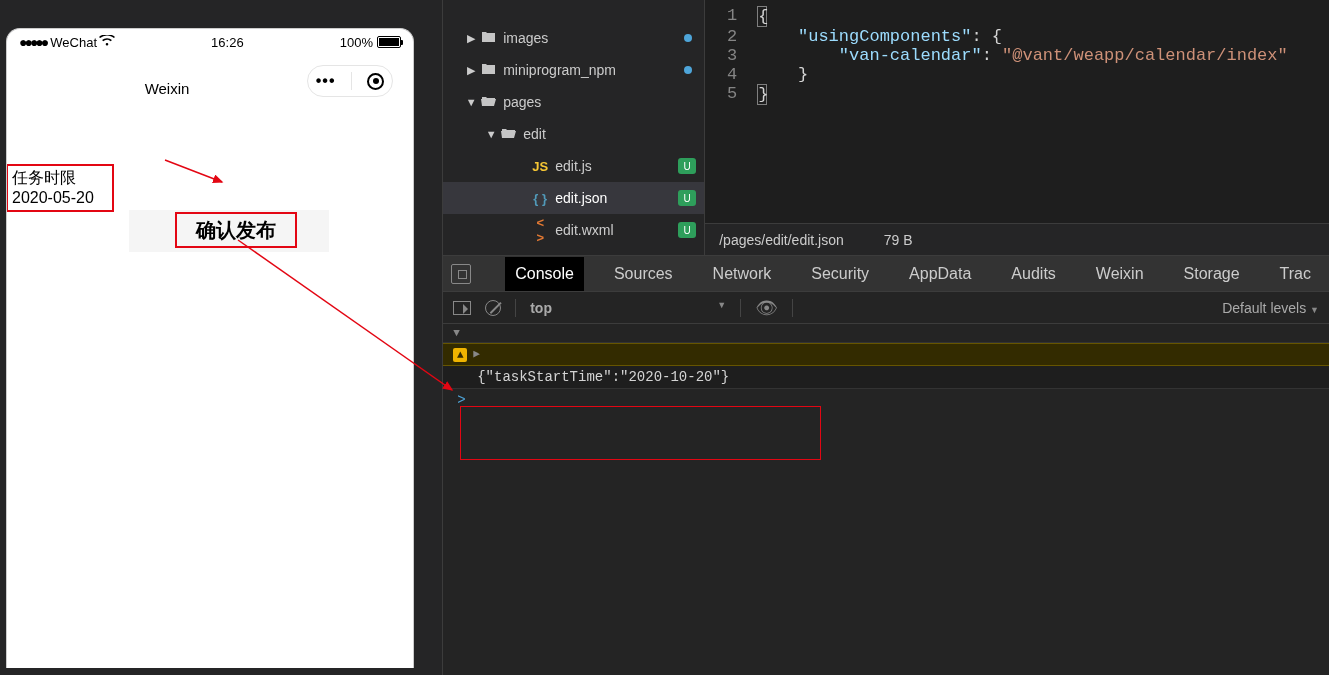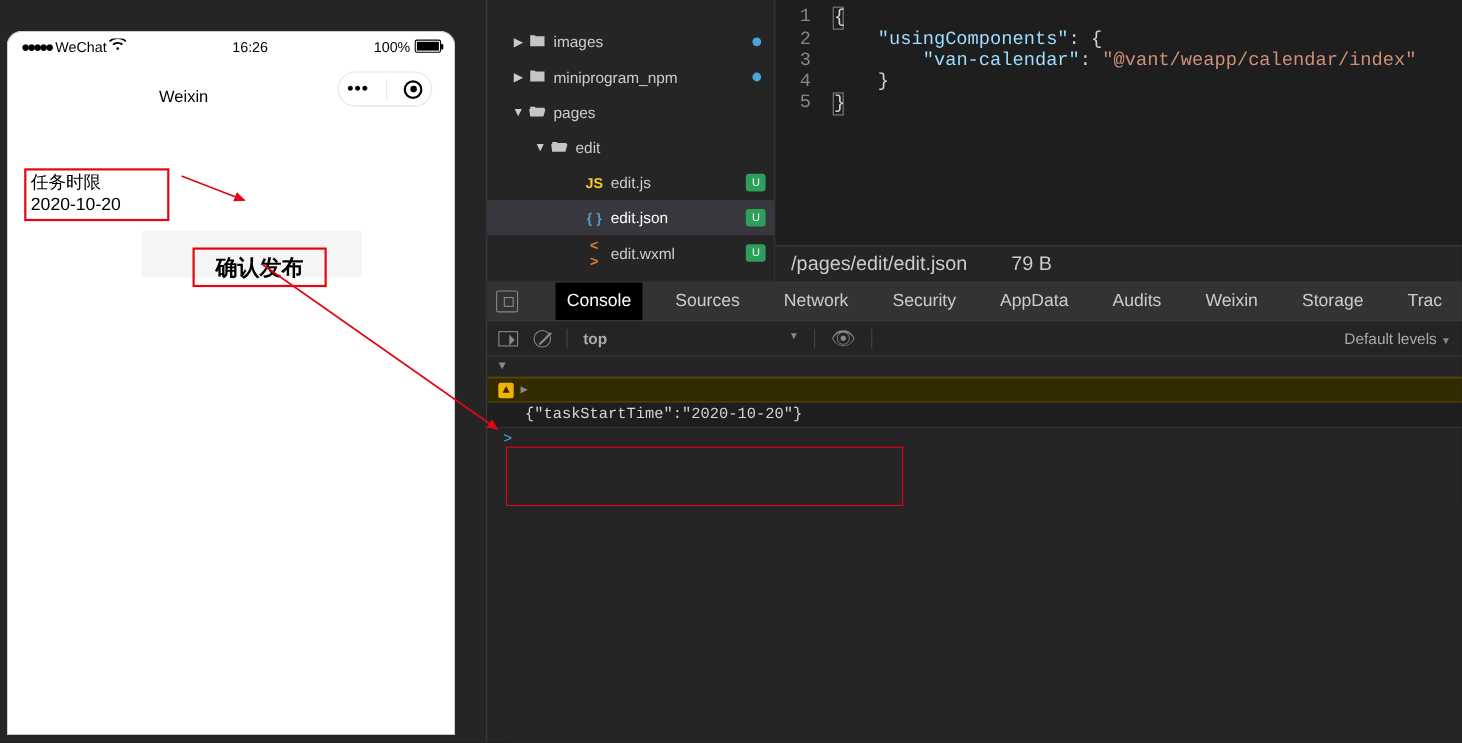--- a/index.html
+++ b/index.html
@@ -55,34 +55,33 @@
   background: rgba(255,255,255,.9);
 }
 .capsule .sep { width:1px; height:18px; background:#e5e5e5; }
 .capsule .menu-dots { font-size: 16px; letter-spacing: 1px; font-weight:bold; }
 .capsule .target {
   width: 17px; height: 17px; border: 2px solid #000; border-radius: 50%;
   display:flex; align-items:center; justify-content:center;
 }
 .capsule .target::after { content:""; width:6px; height:6px; background:#000; border-radius:50%; }
 .task-box {
-  position: absolute; left: -1px; top: 124px;
-  width: 132px; height: 48px;
+  position: absolute; left: -1px; top: 135px;
+  width: 108px; height: 48px;
   border: 2px solid #e30613;
   font-size: 16px; line-height: 20px; padding: 2px 4px;
   background: #fff;
-  margin-left: 16px;
 }
 .confirm-area { position:absolute; left:122px; top:181px; width:200px; height:42px; background:#f5f5f5; }
 .confirm-btn {
   position: absolute; left: 168px; top: 183px;
   width: 122px; height: 36px;
   border: 2px solid #e30613;
   display:flex; align-items:center; justify-content:center;
-  font-size: 20px; font-weight: 700; margin-top: 13px;
+  font-size: 20px; font-weight: 700;
 }
 
 
 .right { flex:1; display:flex; flex-direction:column; height:675px; }
 .top-row { display:flex; height:256px; border-bottom:1px solid #3c3c3c; }
 
 .tree {
   width: 262px; background:#252526; border-right:1px solid #3c3c3c;
   padding-top:22px; font-size:14px;
 }
@@ -106,21 +105,21 @@
 }
 .code-line { display:flex; }
 .code-line .ln { width:52px; text-align:right; color:#858585; padding-right:20px; }
 .code-line .txt { white-space:pre; color:#d4d4d4; }
 .cursor-box { width:10px; border:1px solid #7f7f7f; display:inline-block; }
 .str { color:#ce9178; }
 .key { color:#9cdcfe; }
 
 .editor-status {
   height: 32px; border-top: 1px solid #3c3c3c;
-  display:flex; align-items:center; padding:0 14px; font-size:18px; color:#ccc;
+  display:flex; align-items:center; padding:0 14px; font-size:14px; color:#ccc;
   background:#252526; gap:40px;
 }
 
 .devtools { flex:1; display:flex; flex-direction:column; background:#242424; }
 .dt-tabs {
   height: 36px; display:flex; align-items:center;
   border-bottom: 1px solid #3c3c3c; padding: 0 8px; gap: 20px;
   font-size: 16px; color: #ccc; background:#333;
 }
 .dt-tabs .picker { width:20px; height:20px; border:1.5px solid #888; border-radius:2px; display:flex; align-items:center; justify-content:center; }
@@ -184,21 +183,21 @@
       <span class="title">Weixin</span>
       <div class="capsule">
         <span class="menu-dots">•••</span>
         <span class="sep"></span>
         <span class="target"></span>
       </div>
     </div>
 
     <div class="task-box">
       <div>任务时限</div>
-      <div>2020-10-20</div>
+      <div>2020-05-20</div>
     </div>
     <div class="confirm-area"></div>
     <div class="confirm-btn">
       <span>确认发布</span>
     </div>
   </div>
 </div>
 
 <div class="right">
   <div class="top-row">

